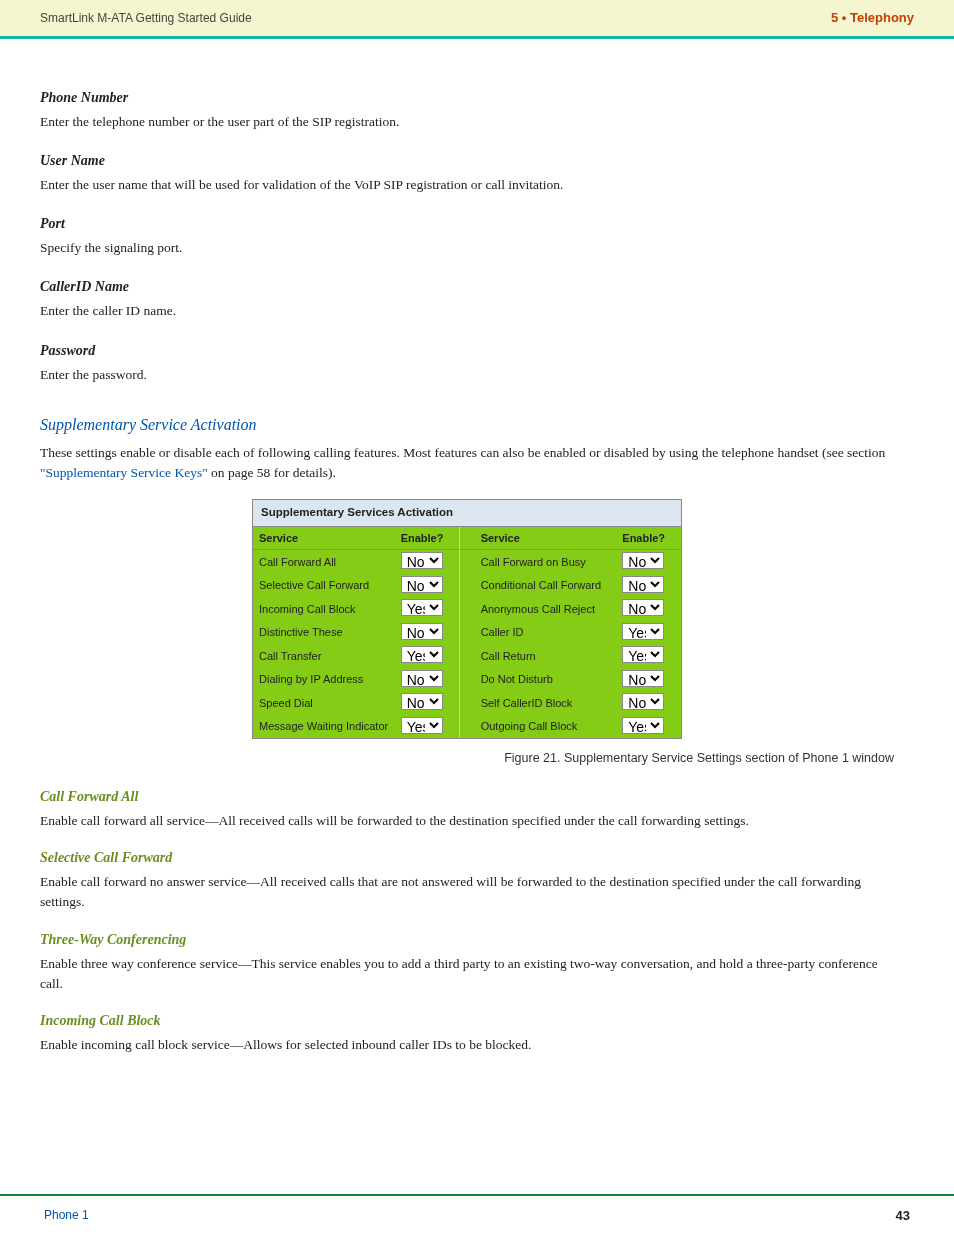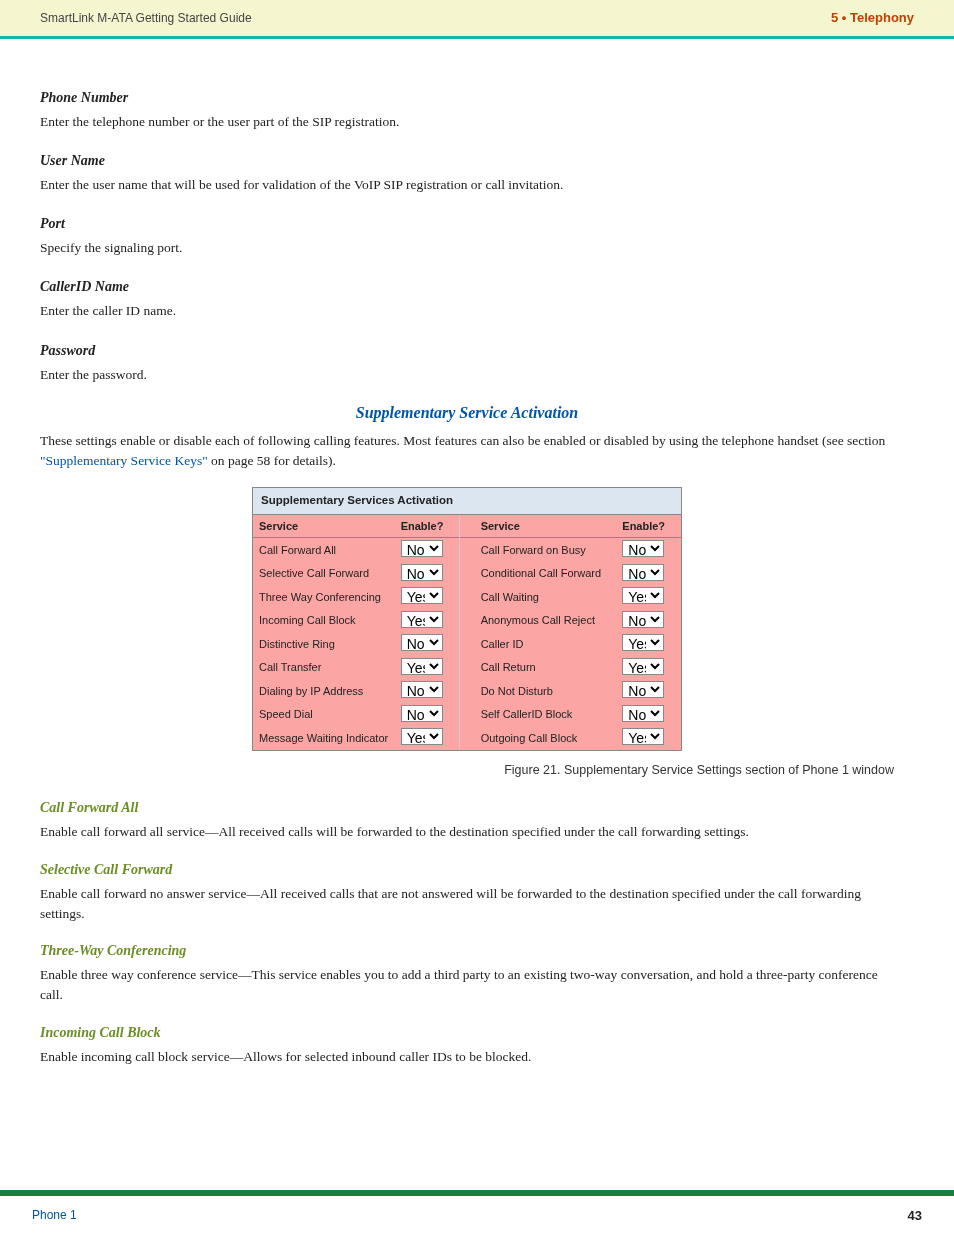--- a/index.html
+++ b/index.html
@@ -53,44 +53,43 @@
       color: #222;
     }
     .section-body {
       font-size: 13.5px;
       color: #222;
       margin-bottom: 6px;
     }
     
     .ssa-heading {
       font-style: italic;
-      font-weight: bold;
+      font-weight: normal;
       font-size: 16px;
       color: #0055aa;
-      margin-top: 16px;
+      margin-top: 28px;
       margin-bottom: 6px;
-      text-align: center;
     }
     .ssa-body {
       font-size: 13.5px;
       color: #222;
       margin-bottom: 16px;
     }
     .ssa-body .link {
       color: #0055aa;
     }
     
     .table-wrapper {
       display: flex;
       justify-content: center;
       margin-bottom: 10px;
     }
     .ssa-table-container {
       border: 1px solid #888;
-      background: #fca5a5;
+      background: #84cc16;
       width: 430px;
       font-family: Arial, sans-serif;
       font-size: 11px;
     }
     .ssa-table-title {
       background: #dce6f0;
       font-weight: bold;
       padding: 4px 8px;
       font-size: 11.5px;
       color: #222;
@@ -150,22 +149,22 @@
     .sub-body {
       font-size: 13.5px;
       color: #222;
       margin-bottom: 4px;
     }
     
     .footer-bar {
       display: flex;
       justify-content: space-between;
       align-items: center;
-      padding: 10px 32px;
-      border-top: 6px solid #15803d;
+      padding: 10px 44px;
+      border-top: 2px solid #15803d;
       margin-top: auto;
     }
     .footer-left {
       font-family: Arial, sans-serif;
       font-size: 12px;
       color: #0055aa;
     }
     .footer-right {
       font-family: Arial, sans-serif;
       font-size: 13px;
@@ -237,35 +236,28 @@
                 <td class="col-enable"><select class="ssa-select"><option value="Yes">Yes</option><option value="No" selected="">No</option></select></td>
               </tr>
               <tr>
                 <td class="col-service">Selective Call Forward</td>
                 <td class="col-enable"><select class="ssa-select"><option value="Yes">Yes</option><option value="No" selected="">No</option></select></td>
                 <td class="col-divider"></td>
                 <td class="col-service">Conditional Call Forward</td>
                 <td class="col-enable"><select class="ssa-select"><option value="Yes">Yes</option><option value="No" selected="">No</option></select></td>
               </tr>
               <tr>
-                <td class="col-service">Three Way Conferencing</td>
-                <td class="col-enable"><select class="ssa-select"><option value="Yes">Yes</option><option value="No">No</option></select></td>
-                <td class="col-divider"></td>
-                <td class="col-service">Call Waiting</td>
-                <td class="col-enable"><select class="ssa-select"><option value="Yes">Yes</option><option value="No">No</option></select></td>
-              </tr>
-              <tr>
                 <td class="col-service">Incoming Call Block</td>
                 <td class="col-enable"><select class="ssa-select"><option value="Yes">Yes</option><option value="No">No</option></select></td>
                 <td class="col-divider"></td>
                 <td class="col-service">Anonymous Call Reject</td>
                 <td class="col-enable"><select class="ssa-select"><option value="Yes">Yes</option><option value="No" selected="">No</option></select></td>
               </tr>
               <tr>
-                <td class="col-service">Distinctive Ring</td>
+                <td class="col-service">Distinctive These</td>
                 <td class="col-enable"><select class="ssa-select"><option value="Yes">Yes</option><option value="No" selected="">No</option></select></td>
                 <td class="col-divider"></td>
                 <td class="col-service">Caller ID</td>
                 <td class="col-enable"><select class="ssa-select"><option value="Yes">Yes</option><option value="No">No</option></select></td>
               </tr>
               <tr>
                 <td class="col-service">Call Transfer</td>
                 <td class="col-enable"><select class="ssa-select"><option value="Yes">Yes</option><option value="No">No</option></select></td>
                 <td class="col-divider"></td>
                 <td class="col-service">Call Return</td>

